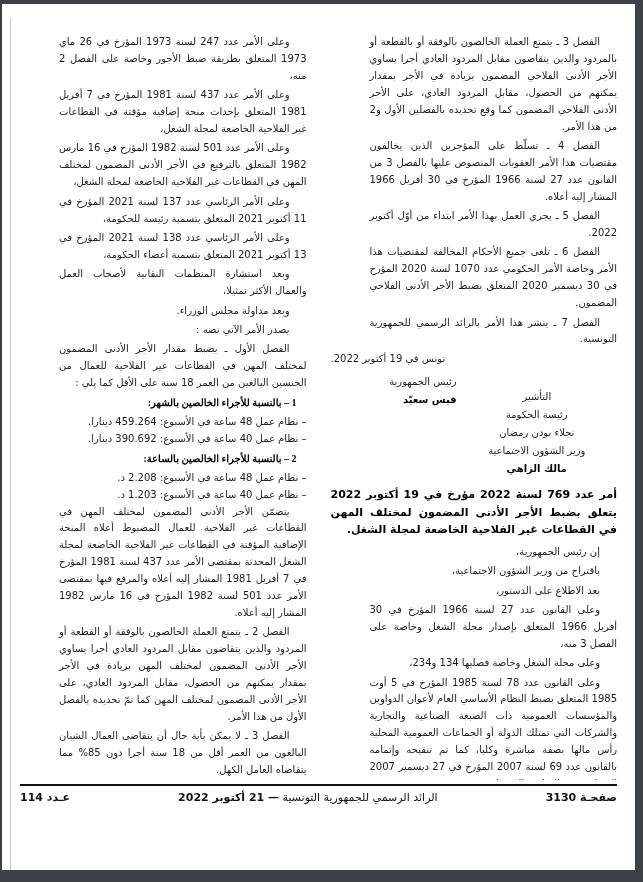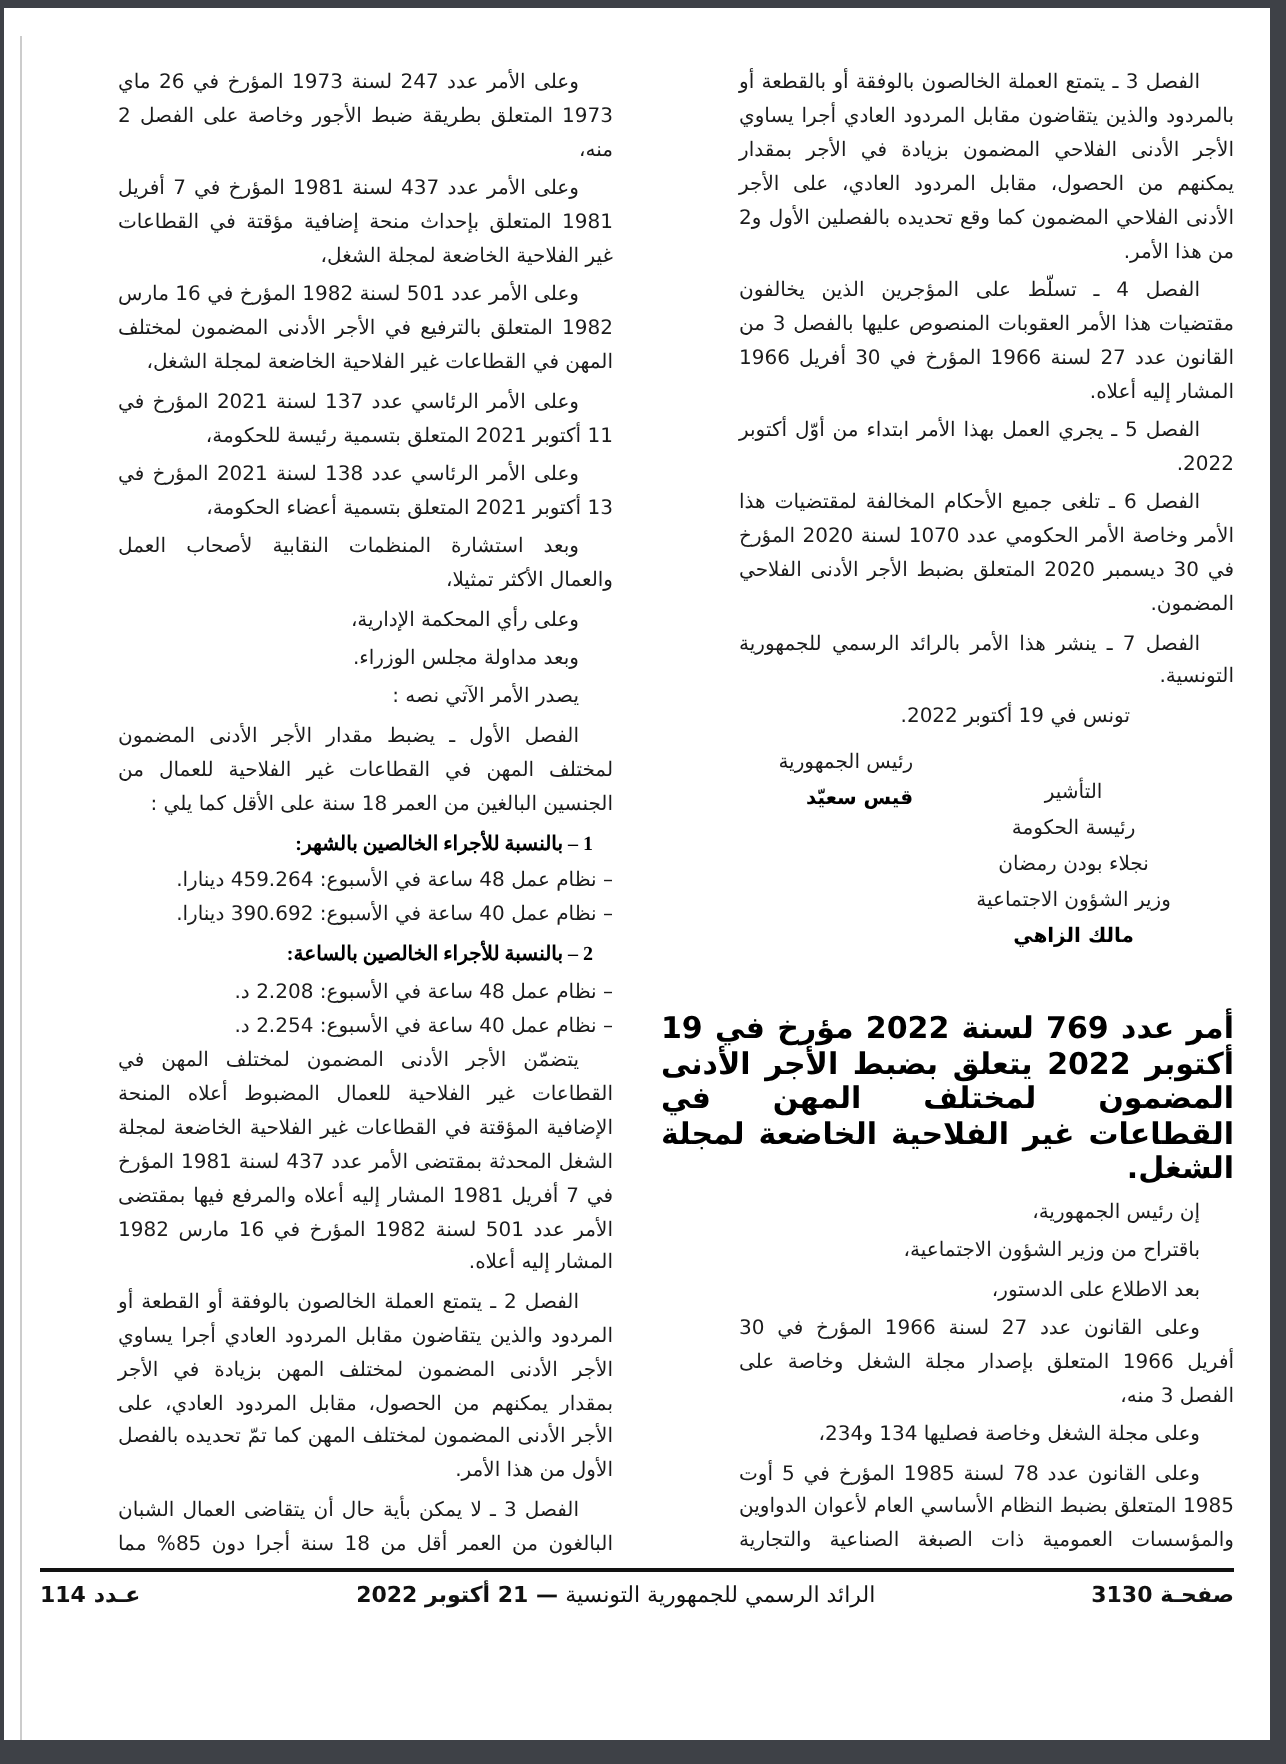--- a/index.html
+++ b/index.html
@@ -5,22 +5,22 @@
   html,body{margin:0;padding:0;background:#3e4147;}
   .screen{position:relative;width:643px;height:882px;background:#3e4147;overflow:hidden;
           font-family:"DejaVu Sans",sans-serif;}
   .page{position:absolute;left:2px;top:4px;width:633px;height:866px;background:#ffffff;}
   .edge-line{position:absolute;left:8px;top:14px;bottom:0;width:1px;background:#cccccc;}
   .page-inner{position:absolute;inset:0;padding:30px 18px 0 18px;box-sizing:border-box;}
   .columns{display:flex;flex-direction:row;gap:24px;direction:rtl;height:746px;overflow:hidden;}
   .col{flex:1;direction:rtl;text-align:justify;color:#1b1b1b;font-size:10px;line-height:16.9px;}
   .blk{margin:0 0 2.5px 0;}
   .blk-p{text-indent:17px;margin-left:39px;}
-  .blk-h{font-weight:bold;color:#000;text-indent:0;margin:28px 0 5px 0;font-size:15px;line-height:17.5px;}
-  .blk-date{text-align:right;text-indent:0;padding-right:52px;margin:3px 0 4px 0;}
+  .blk-h{font-weight:bold;color:#000;text-indent:0;margin:8px 0 5px 0;font-size:11px;line-height:17.5px;}
+  .blk-date{text-align:left;text-indent:0;padding-right:52px;margin:3px 0 4px 0;}
   .blk-b{font-weight:bold;color:#000;text-align:right;text-indent:10px;margin:3px 0 2px 0;font-family:Liberation Serif, serif;}
   .blk-li{text-align:right;text-indent:0;margin:0 0;}
   .sig-row{display:flex;direction:rtl;margin:5px 0 4px 0;}
   .sig-col{line-height:18px;}
   .sig-attest{width:56%;text-align:center;padding-top:15px;}
   .sig-president{width:44%;}
   .sig-line{margin:0;}
   .sig-bold{font-weight:bold;color:#000;}
   .footer{position:absolute;left:18px;right:18px;top:780px;border-top:2.5px solid #121212;
           padding-top:5px;display:flex;direction:rtl;justify-content:space-between;align-items:baseline;
@@ -65,30 +65,29 @@
             <p class="blk blk-p">وعلى مجلة الشغل وخاصة فصليها 134 و234،</p>
             <p class="blk blk-p">وعلى القانون عدد 78 لسنة 1985 المؤرخ في 5 أوت 1985 المتعلق بضبط النظام الأساسي العام لأعوان الدواوين والمؤسسات العمومية ذات الصبغة الصناعية والتجارية والشركات التي تمتلك الدولة أو الجماعات العمومية المحلية رأس مالها بصفة مباشرة وكليا، كما تم تنقيحه وإتمامه بالقانون عدد 69 لسنة 2007 المؤرخ في 27 ديسمبر 2007 المتعلق بحفز المبادرة الاقتصادية،</p>
           </div>
         <div class="col" id="col-left">
             <p class="blk blk-p">وعلى الأمر عدد 247 لسنة 1973 المؤرخ في 26 ماي 1973 المتعلق بطريقة ضبط الأجور وخاصة على الفصل 2 منه،</p>
             <p class="blk blk-p">وعلى الأمر عدد 437 لسنة 1981 المؤرخ في 7 أفريل 1981 المتعلق بإحداث منحة إضافية مؤقتة في القطاعات غير الفلاحية الخاضعة لمجلة الشغل،</p>
             <p class="blk blk-p">وعلى الأمر عدد 501 لسنة 1982 المؤرخ في 16 مارس 1982 المتعلق بالترفيع في الأجر الأدنى المضمون لمختلف المهن في القطاعات غير الفلاحية الخاضعة لمجلة الشغل،</p>
             <p class="blk blk-p">وعلى الأمر الرئاسي عدد 137 لسنة 2021 المؤرخ في 11 أكتوبر 2021 المتعلق بتسمية رئيسة للحكومة،</p>
             <p class="blk blk-p">وعلى الأمر الرئاسي عدد 138 لسنة 2021 المؤرخ في 13 أكتوبر 2021 المتعلق بتسمية أعضاء الحكومة،</p>
             <p class="blk blk-p">وبعد استشارة المنظمات النقابية لأصحاب العمل والعمال الأكثر تمثيلا،</p>
-            <p class="blk blk-p">وعلى رأي المحكمة الإدارية،</p>
             <p class="blk blk-p">وبعد مداولة مجلس الوزراء.</p>
             <p class="blk blk-p">يصدر الأمر الآتي نصه :</p>
             <p class="blk blk-p">الفصل الأول ـ يضبط مقدار الأجر الأدنى المضمون لمختلف المهن في القطاعات غير الفلاحية للعمال من الجنسين البالغين من العمر 18 سنة على الأقل كما يلي :</p>
             <p class="blk blk-b">1 – بالنسبة للأجراء الخالصين بالشهر:</p>
             <p class="blk blk-li">– نظام عمل 48 ساعة في الأسبوع: 459.264 دينارا.</p>
             <p class="blk blk-li">– نظام عمل 40 ساعة في الأسبوع: 390.692 دينارا.</p>
             <p class="blk blk-b">2 – بالنسبة للأجراء الخالصين بالساعة:</p>
             <p class="blk blk-li">– نظام عمل 48 ساعة في الأسبوع: 2.208 د.</p>
-            <p class="blk blk-li">– نظام عمل 40 ساعة في الأسبوع: 2.254 د.</p>
+            <p class="blk blk-li">– نظام عمل 40 ساعة في الأسبوع: 1.203 د.</p>
             <p class="blk blk-p">يتضمّن الأجر الأدنى المضمون لمختلف المهن في القطاعات غير الفلاحية للعمال المضبوط أعلاه المنحة الإضافية المؤقتة في القطاعات غير الفلاحية الخاضعة لمجلة الشغل المحدثة بمقتضى الأمر عدد 437 لسنة 1981 المؤرخ في 7 أفريل 1981 المشار إليه أعلاه والمرفع فيها بمقتضى الأمر عدد 501 لسنة 1982 المؤرخ في 16 مارس 1982 المشار إليه أعلاه.</p>
             <p class="blk blk-p">الفصل 2 ـ يتمتع العملة الخالصون بالوفقة أو القطعة أو المردود والذين يتقاضون مقابل المردود العادي أجرا يساوي الأجر الأدنى المضمون لمختلف المهن بزيادة في الأجر بمقدار يمكنهم من الحصول، مقابل المردود العادي، على الأجر الأدنى المضمون لمختلف المهن كما تمّ تحديده بالفصل الأول من هذا الأمر.</p>
             <p class="blk blk-p">الفصل 3 ـ لا يمكن بأية حال أن يتقاضى العمال الشبان البالغون من العمر أقل من 18 سنة أجرا دون 85% مما يتقاضاه العامل الكهل.</p>
           </div>
       </div>
     </div>
     <div class="footer">
       <div class="footer-page">
         <span>صفحـة</span>
         <span>3130</span>

